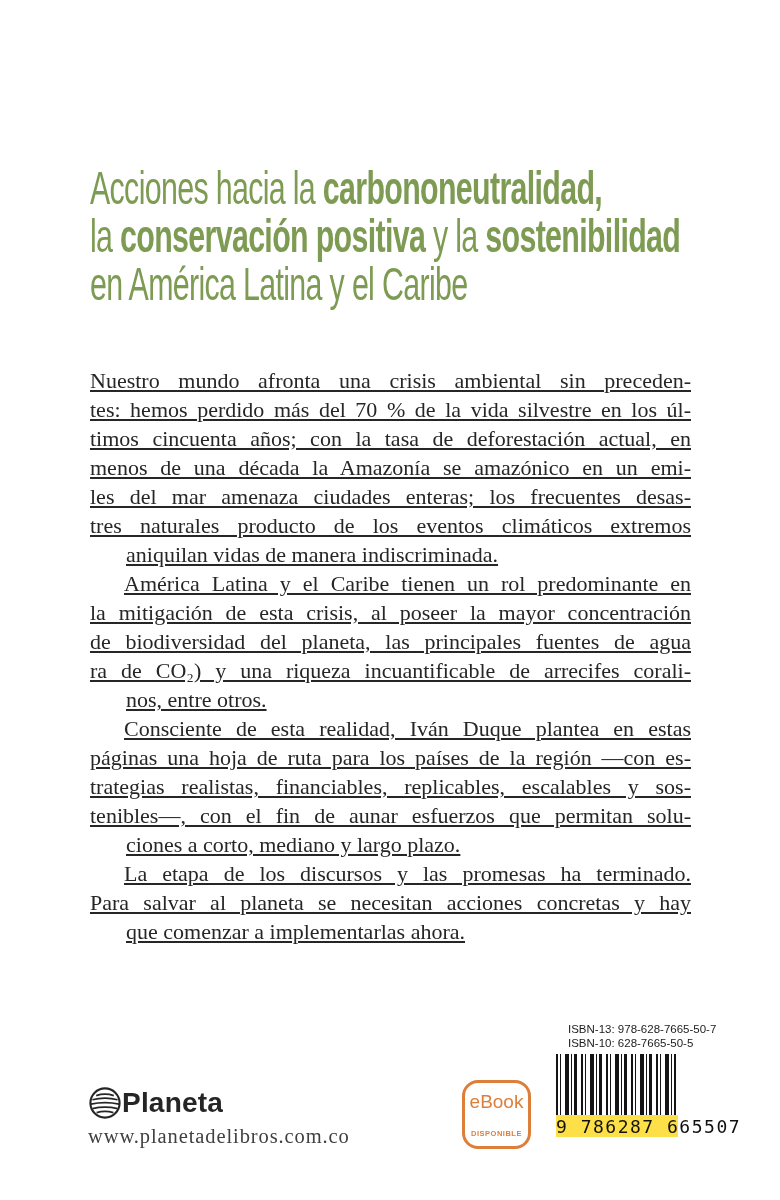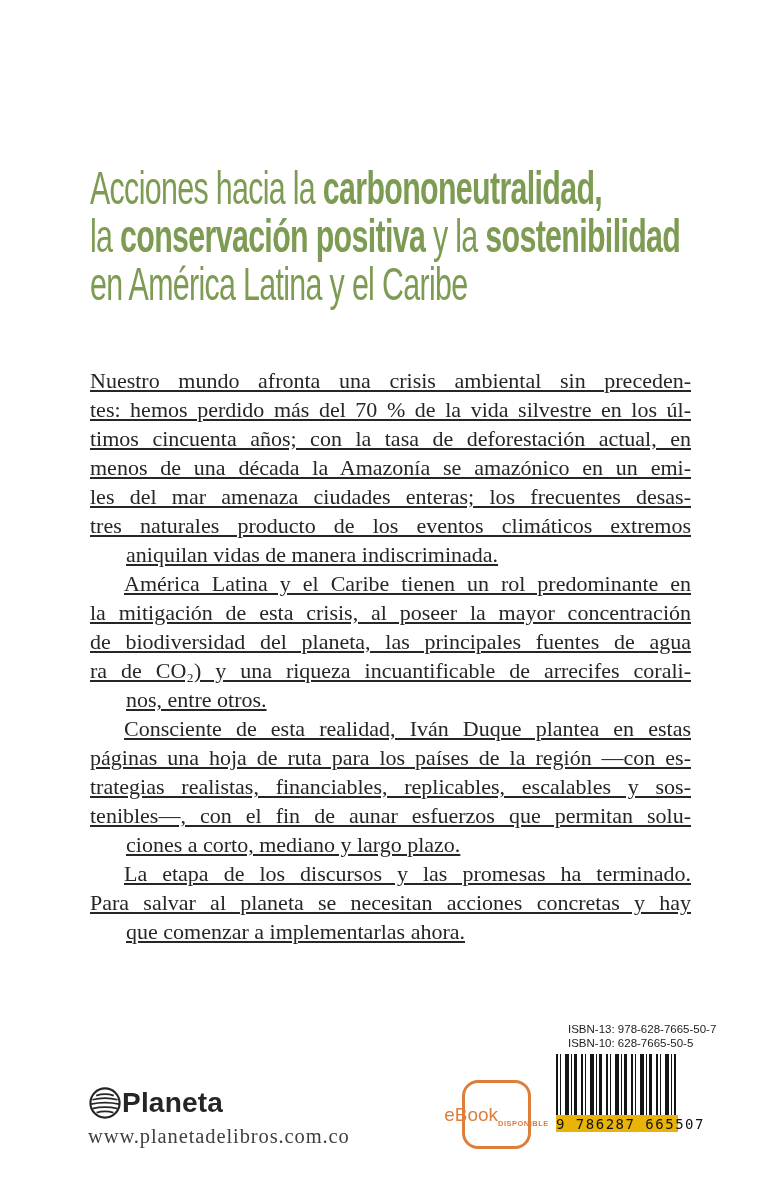--- a/index.html
+++ b/index.html
@@ -76,21 +76,21 @@
     position: absolute;
     left: 462px;
     top: 1080px;
     width: 69px;
     height: 69px;
     border: 3px solid #dd7e3a;
     border-radius: 16px;
     background: #ffffff;
     color: #dd7e3a;
     display: flex;
-    flex-direction: row;
+    flex-direction: column;
     align-items: center;
     justify-content: center;
     font-family: "Liberation Sans", "DejaVu Sans", sans-serif;
   }
   .ebook-title { font-size: 19px; font-weight: 400; line-height: 20px; }
   .ebook-sub { font-size: 7.5px; font-weight: 700; letter-spacing: 0.5px; margin-top: 17px; text-align: center; }
 
   
   .barcode { position: absolute; left: 556px; top: 1022px; width: 180px; }
   .isbn {
@@ -109,23 +109,23 @@
       #141414 0 2px,  #ffffff 2px 4px,
       #141414 4px 5px, #ffffff 5px 9px,
       #141414 9px 13px, #ffffff 13px 15px,
       #141414 15px 16px, #ffffff 16px 18px,
       #141414 18px 21px, #ffffff 21px 25px);
   }
   .digits {
     position: relative;
     margin-top: -13px;
     width: 122px;
-    background: #eab308;
+    background: #fde047;
     font-family: "DejaVu Sans Mono", "Liberation Mono", monospace;
-    font-size: 14px;
+    font-size: 18px;
     letter-spacing: 1.5px;
     color: #111111;
     padding-top: 1px;
     white-space: nowrap;
   }
 </style>
 </head>
 <body>
 
 <div class="tagline">

